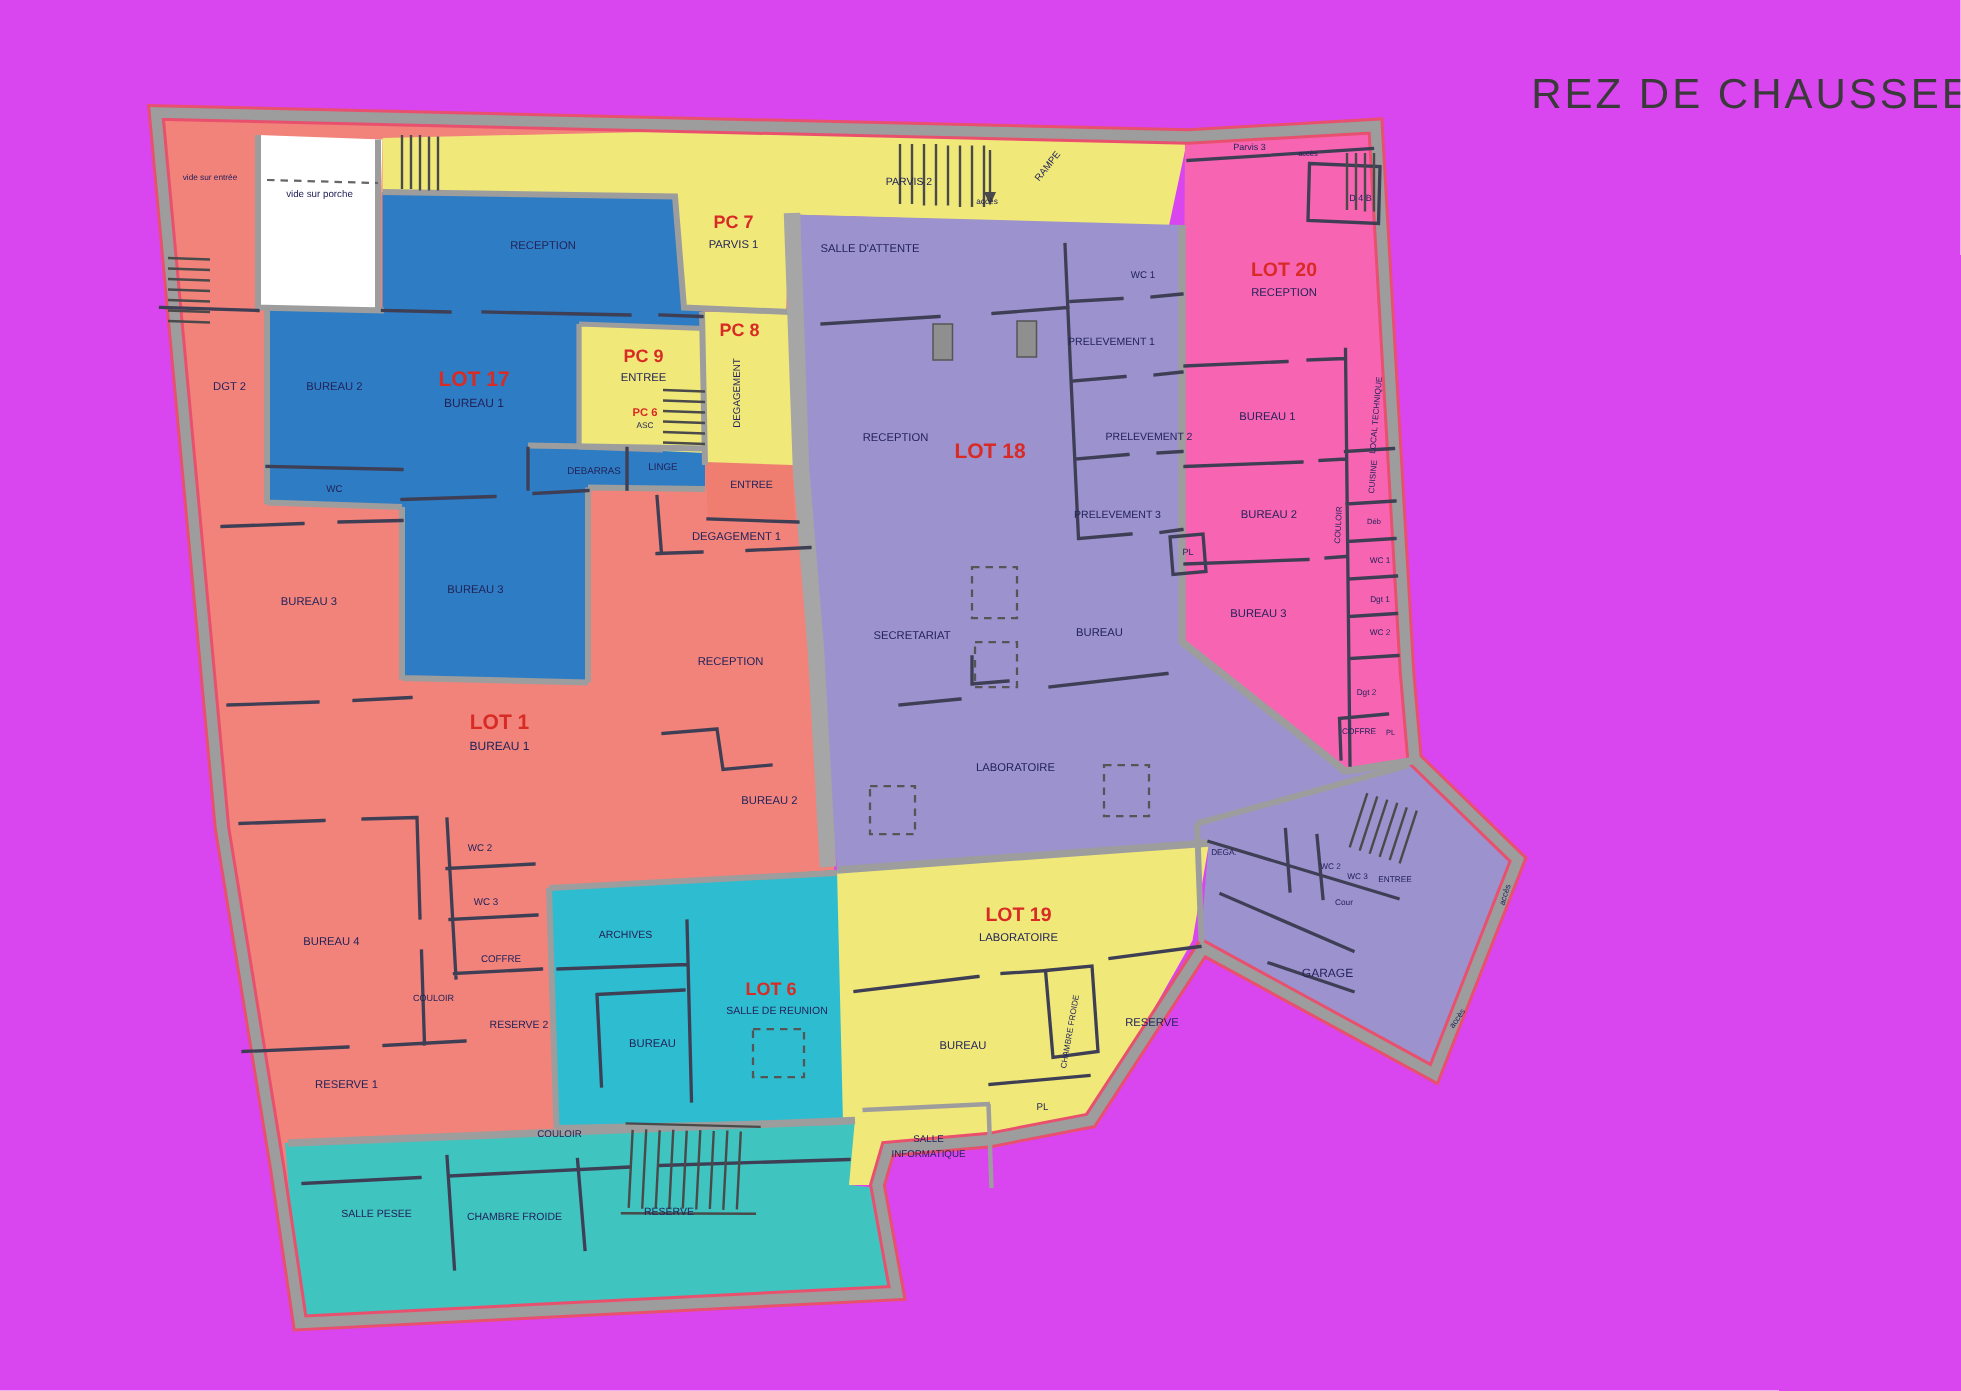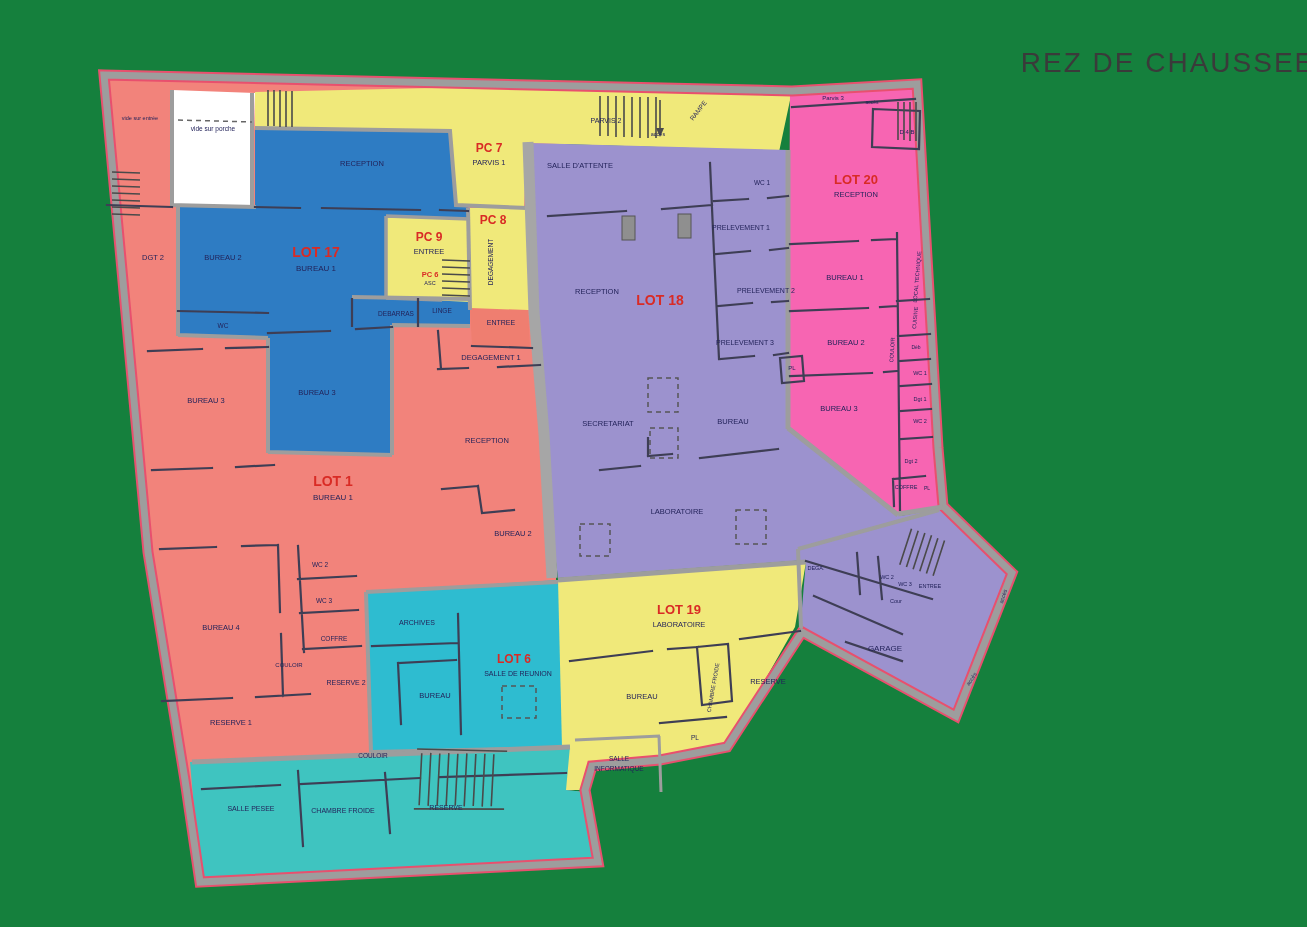--- a/index.html
+++ b/index.html
@@ -1,16 +1,16 @@
 <!DOCTYPE html>
 <html><head>
 <meta charset="utf-8">
 <style>
   html,body{margin:0;padding:0;background:#ffffff;}
-  .page{width:1307px;height:927px;position:relative;background:#15803d;overflow:hidden;
+  .page{width:1307px;height:927px;position:relative;background:#d946ef;overflow:hidden;
         font-family:"Liberation Sans",sans-serif;}
   svg{display:block;}
   .plan-title{fill:#3a3a3a;font-size:28px;letter-spacing:2px;}
   .lot{fill:#d92b25;font-weight:bold;}
   .rm{fill:#23235a;}
   text{font-family:"Liberation Sans",sans-serif;text-anchor:middle;}
   .walls{stroke:#9d9d9d;fill:none;}
   .part{stroke:#3e3e55;stroke-width:2.2;fill:none;stroke-linecap:square;}
   .stair{stroke:#4a4a4a;stroke-width:1.6;fill:none;}
   .void{stroke:#555;stroke-width:1.5;fill:none;stroke-dasharray:5,4;}

